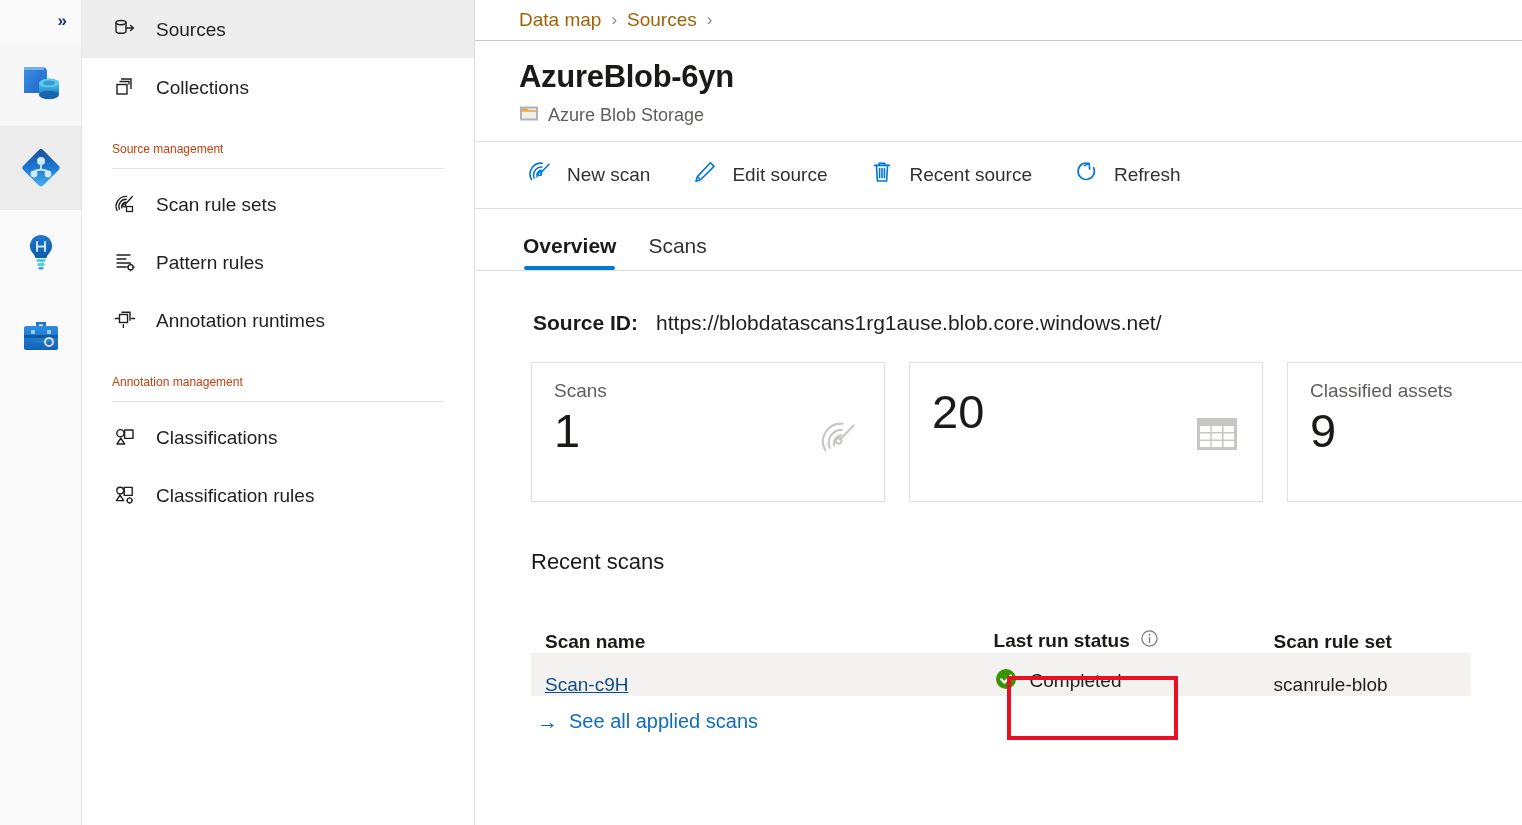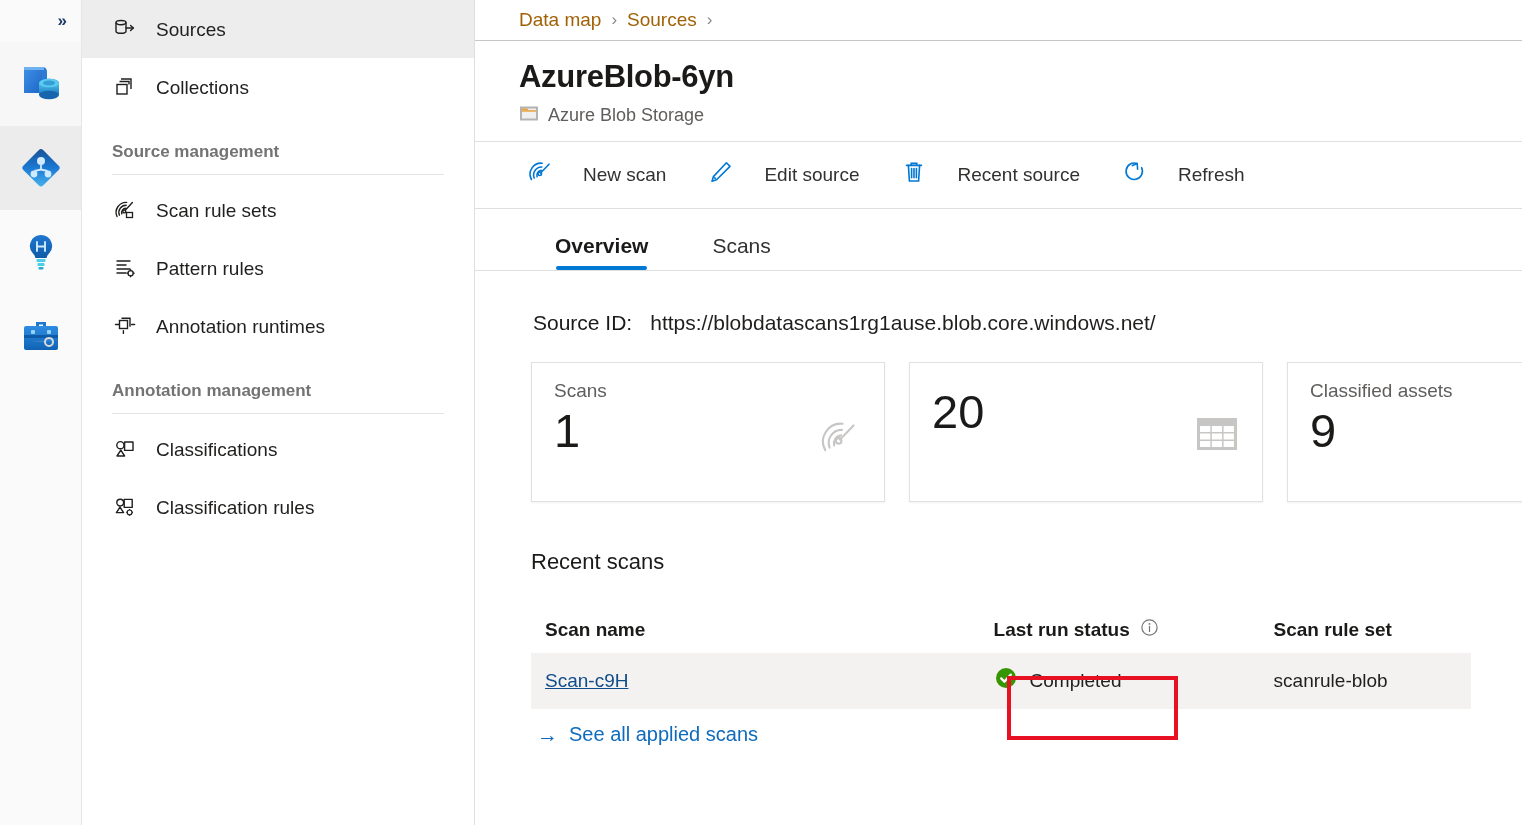--- a/index.html
+++ b/index.html
@@ -44,21 +44,21 @@
     font-size: 19px; color: #201f1e;
   }
   .nav-item.active { background: #ededed; }
   .nav-ico {
     width: 26px; height: 26px; flex: 0 0 26px;
     display: flex; align-items: center; justify-content: center;
   }
   .nav-label { line-height: 1; }
   .nav-group {
     padding: 26px 30px 0 30px;
-    font-size: 17px; font-weight: 700; color: #737373;
+    font-size: 12px; font-weight: 400; color: #c2410c;
   }
   .nav-sep {
     margin: 12px 30px 6px 30px; height: 1px; background: #e6e4e2;
   }
 
   
   .main { flex: 1 1 auto; height: 825px; background: #ffffff; position: relative; }
 
   .crumbs {
     height: 41px; display: flex; align-items: center;
@@ -78,66 +78,66 @@
     margin-top: 9px; display: flex; align-items: center; gap: 9px;
     font-size: 18px; color: #605e5c;
   }
 
   .toolbar {
     height: 67px; display: flex; align-items: center;
     padding-left: 48px; gap: 34px;
     border-bottom: 1px solid #e1dfdd;
   }
   .tb-btn {
-    display: flex; align-items: center; gap: 30px;
+    display: flex; align-items: center; gap: 14px;
     font-size: 19px; color: #323130; cursor: pointer;
     padding: 6px 4px; border-radius: 2px;
   }
 
   .tabs {
     height: 62px; display: flex; align-items: flex-end;
     padding-left: 48px; gap: 32px;
     border-bottom: 1px solid #e1dfdd;
   }
   .tab {
     font-size: 21px; color: #323130; cursor: pointer;
-    padding-bottom: 14px; position: relative; line-height: 1; margin-left: 32px;
+    padding-bottom: 14px; position: relative; line-height: 1;
   }
   .tab.active { font-weight: 700; color: #1b1a19; }
   .tab.active::after {
     content: ""; position: absolute; left: 1px; right: 1px; bottom: 0;
     height: 4px; background: #0078d4; border-radius: 2px;
   }
 
   .src-row {
     display: flex; align-items: baseline; gap: 18px;
     padding: 40px 0 0 58px; font-size: 21px;
   }
-  .src-label { font-weight: 400; color: #1b1a19; }
+  .src-label { font-weight: 700; color: #1b1a19; }
   .src-value { color: #201f1e; }
 
   
   .cards { display: flex; gap: 24px; padding: 27px 0 0 56px; }
   .card {
     width: 354px; height: 140px; background: #ffffff;
     border: 1px solid #e3e1df; box-shadow: 0 1px 2px rgba(0,0,0,0.06);
     position: relative; padding: 18px 22px 0 22px;
   }
   .card-label { font-size: 19px; color: #605e5c; line-height: 1; }
   .card-value { font-size: 47px; color: #1b1a19; margin-top: 6px; line-height: 1.05; font-weight: 400; }
   .card-ico { position: absolute; right: 24px; top: 54px; }
 
   
   .recent-title {
     padding: 47px 0 0 56px; font-size: 22px; color: #1b1a19;
   }
   .tbl { margin: 32px 0 0 56px; width: 940px; }
-  .tr { display: flex; align-items: center; }
+  .tr { display: flex; align-items: flex-end; }
   .th-row { height: 46px; }
-  .td-row { height: 56px; background: #f3f2f1; }
+  .td-row { height: 43px; background: #f3f2f1; }
   .th {
     font-size: 19px; font-weight: 700; color: #1b1a19;
     display: flex; align-items: center; gap: 10px;
   }
   .td { font-size: 19px; color: #201f1e; display: flex; align-items: center; gap: 12px; }
   .c1 { width: 496px; padding-left: 14px; }
   .c2 { width: 312px; margin-left: 16px; }
   .c3 { width: 220px; }
   .scanlink {
     color: #0f4c8a; text-decoration: underline; cursor: pointer; font-size: 19px;

